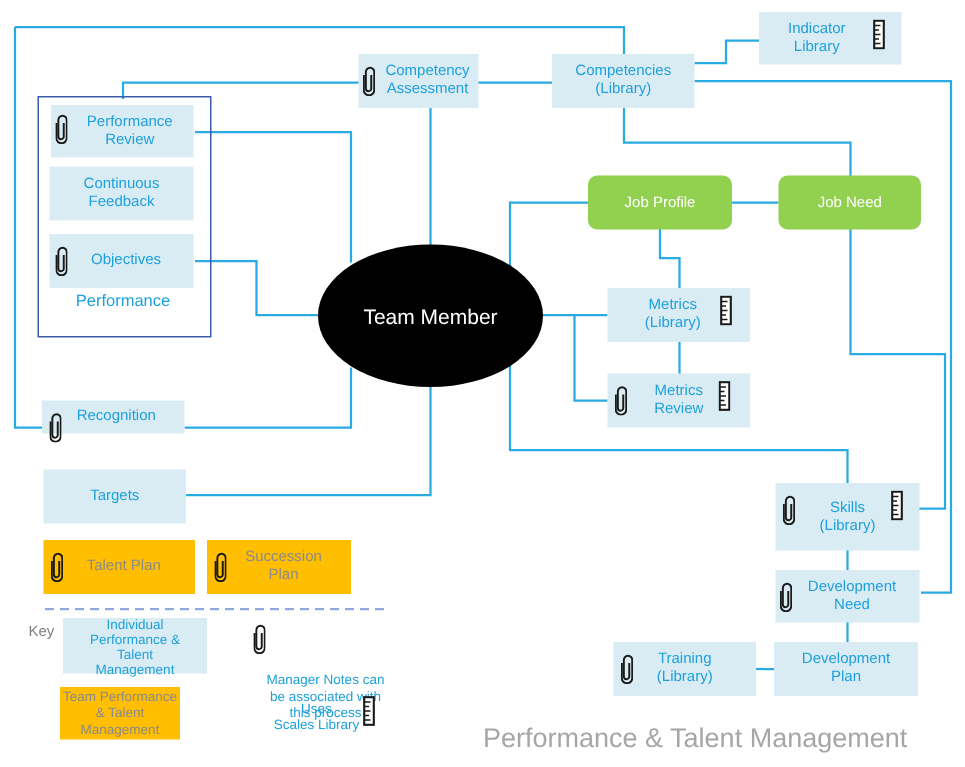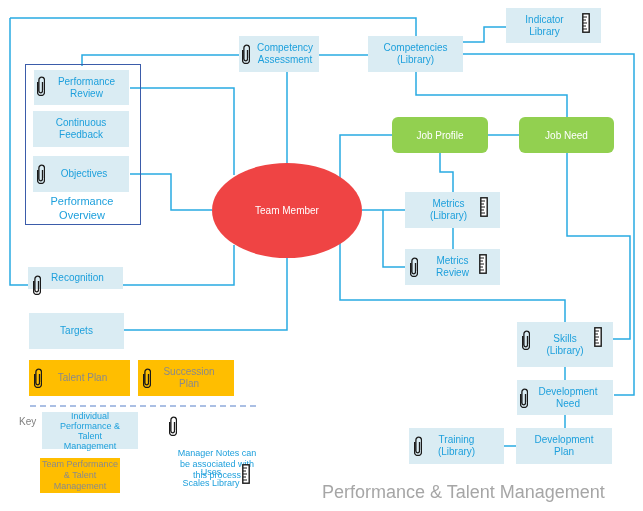--- a/index.html
+++ b/index.html
@@ -1,21 +1,21 @@
 <!DOCTYPE html>
 <html><head>
 <meta charset="utf-8">
 <style>
   html, body { margin:0; padding:0; background:#ffffff; }
   body { width:643px; height:511px; position:relative; overflow:hidden; font-family:"Liberation Sans", sans-serif; }
   svg.lines { position:absolute; left:0; top:0; width:643px; height:511px; }
   .box { position:absolute; background:#daecf3; color:#1ea0dc; font-size:10px; line-height:12px; text-align:center; display:flex; align-items:center; justify-content:center; box-sizing:border-box; }
   .box.orange { background:#ffbe00; color:#8a8a8a; }
   .green { position:absolute; background:#92d050; color:#ffffff; font-size:10px; display:flex; align-items:center; justify-content:center; border-radius:6px; }
-  .ellipse { position:absolute; background:#ef4444; color:#ffffff; font-size:10px; display:flex; align-items:center; justify-content:center; border-radius:50%;text-align:center; }
+  .ellipse { position:absolute; background:#000000; color:#ffffff; font-size:14px; display:flex; align-items:center; justify-content:center; border-radius:50%;text-align:center; }
   .clip { position:absolute; width:8px; height:20px; }
   .ruler { position:absolute; width:8px; height:20px; }
   .txt { display:block; }
   .group { position:absolute; border:1.5px solid #3b5caa; box-sizing:border-box; }
   .plain { position:absolute; color:#1ea0dc; font-size:11px; text-align:center; line-height:14px; }
   .key { position:absolute; color:#7f7f7f; font-size:10px; }
   .title { position:absolute; color:#a6a6a6; font-size:18px; }
   .keytext { position:absolute; color:#1ea0dc; font-size:9px; line-height:11px; text-align:center; }
 </style>
 </head>
@@ -111,21 +111,20 @@
 
 <div class="box" style="left:33px;top:156px;width:96px;height:36px;padding-left:6px;">
   <span>Objectives</span>
 </div>
 <svg class="clip" style="left:37px;top:164px;" viewBox="0 0 8 20">
     <path d="M5.5 6 V15 a1.8 1.8 0 0 1 -3.6 0 V4 a2.8 2.8 0 0 1 5.6 0 V16 a3.5 3.5 0 0 1 -7 0 V6" fill="none" stroke="#1a1a1a" stroke-width="1.3"></path>
   </svg>
 
 <div class="plain" style="left:34px;top:194px;width:96px;">
   <span class="txt">Performance</span>
-    <span class="txt">Overview</span>
 </div>
 
 <div class="ellipse" style="left:212px;top:163px;width:150px;height:95px;">
   <span>Team  Member</span>
 </div>
 
 <div class="green" style="left:392px;top:117px;width:96px;height:36px;">
   <span>Job Profile</span>
 </div>
 

